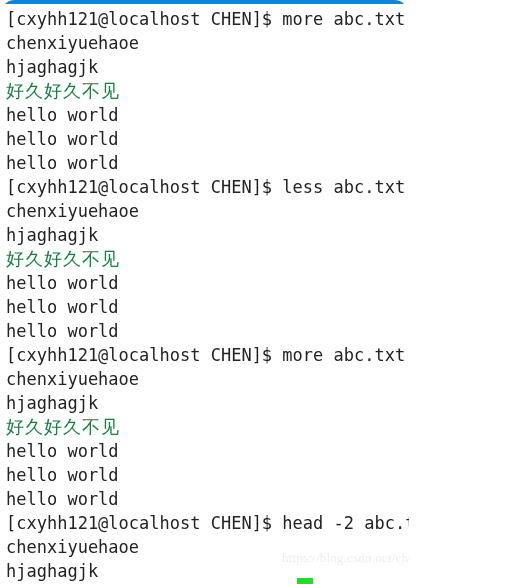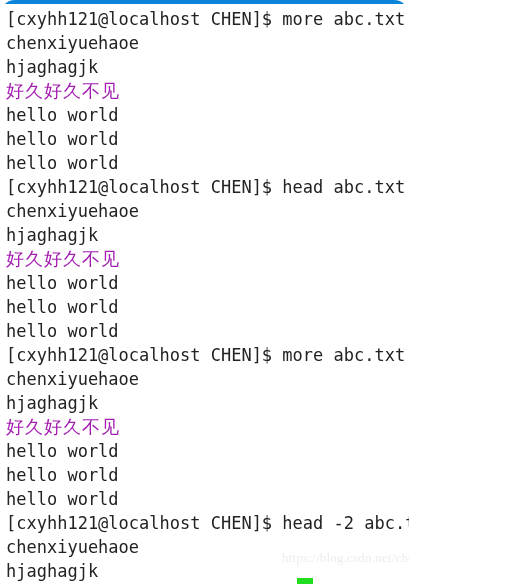--- a/index.html
+++ b/index.html
@@ -47,21 +47,21 @@
     padding-left: 6px;
     font-size: 17px;
     letter-spacing: 0px;
     color: #222222;
     white-space: pre;
     font-family: "DejaVu Sans Mono", "Liberation Mono", monospace;
   }
 
   .terminal-line.cjk {
     font-family: "DejaVu Sans", "Liberation Sans", sans-serif;
-    color: #a21caf;
+    color: #15803d;
     font-size: 18px;
     letter-spacing: 1px;
   }
 
   #watermark {
     position: absolute;
     left: 282px;
     top: 550px;
     font-family: Liberation Serif, serif;
     font-size: 13px;
@@ -87,21 +87,21 @@
   <div id="top-accent-bar"></div>
 
   <div id="terminal-output">
       <div class="terminal-line">[cxyhh121@localhost CHEN]$ more abc.txt</div>
       <div class="terminal-line">chenxiyuehaoe</div>
       <div class="terminal-line">hjaghagjk</div>
       <div class="terminal-line cjk">好久好久不见</div>
       <div class="terminal-line">hello world</div>
       <div class="terminal-line">hello world</div>
       <div class="terminal-line">hello world</div>
-      <div class="terminal-line">[cxyhh121@localhost CHEN]$ head abc.txt</div>
+      <div class="terminal-line">[cxyhh121@localhost CHEN]$ less abc.txt</div>
       <div class="terminal-line">chenxiyuehaoe</div>
       <div class="terminal-line">hjaghagjk</div>
       <div class="terminal-line cjk">好久好久不见</div>
       <div class="terminal-line">hello world</div>
       <div class="terminal-line">hello world</div>
       <div class="terminal-line">hello world</div>
       <div class="terminal-line">[cxyhh121@localhost CHEN]$ more abc.txt</div>
       <div class="terminal-line">chenxiyuehaoe</div>
       <div class="terminal-line">hjaghagjk</div>
       <div class="terminal-line cjk">好久好久不见</div>

